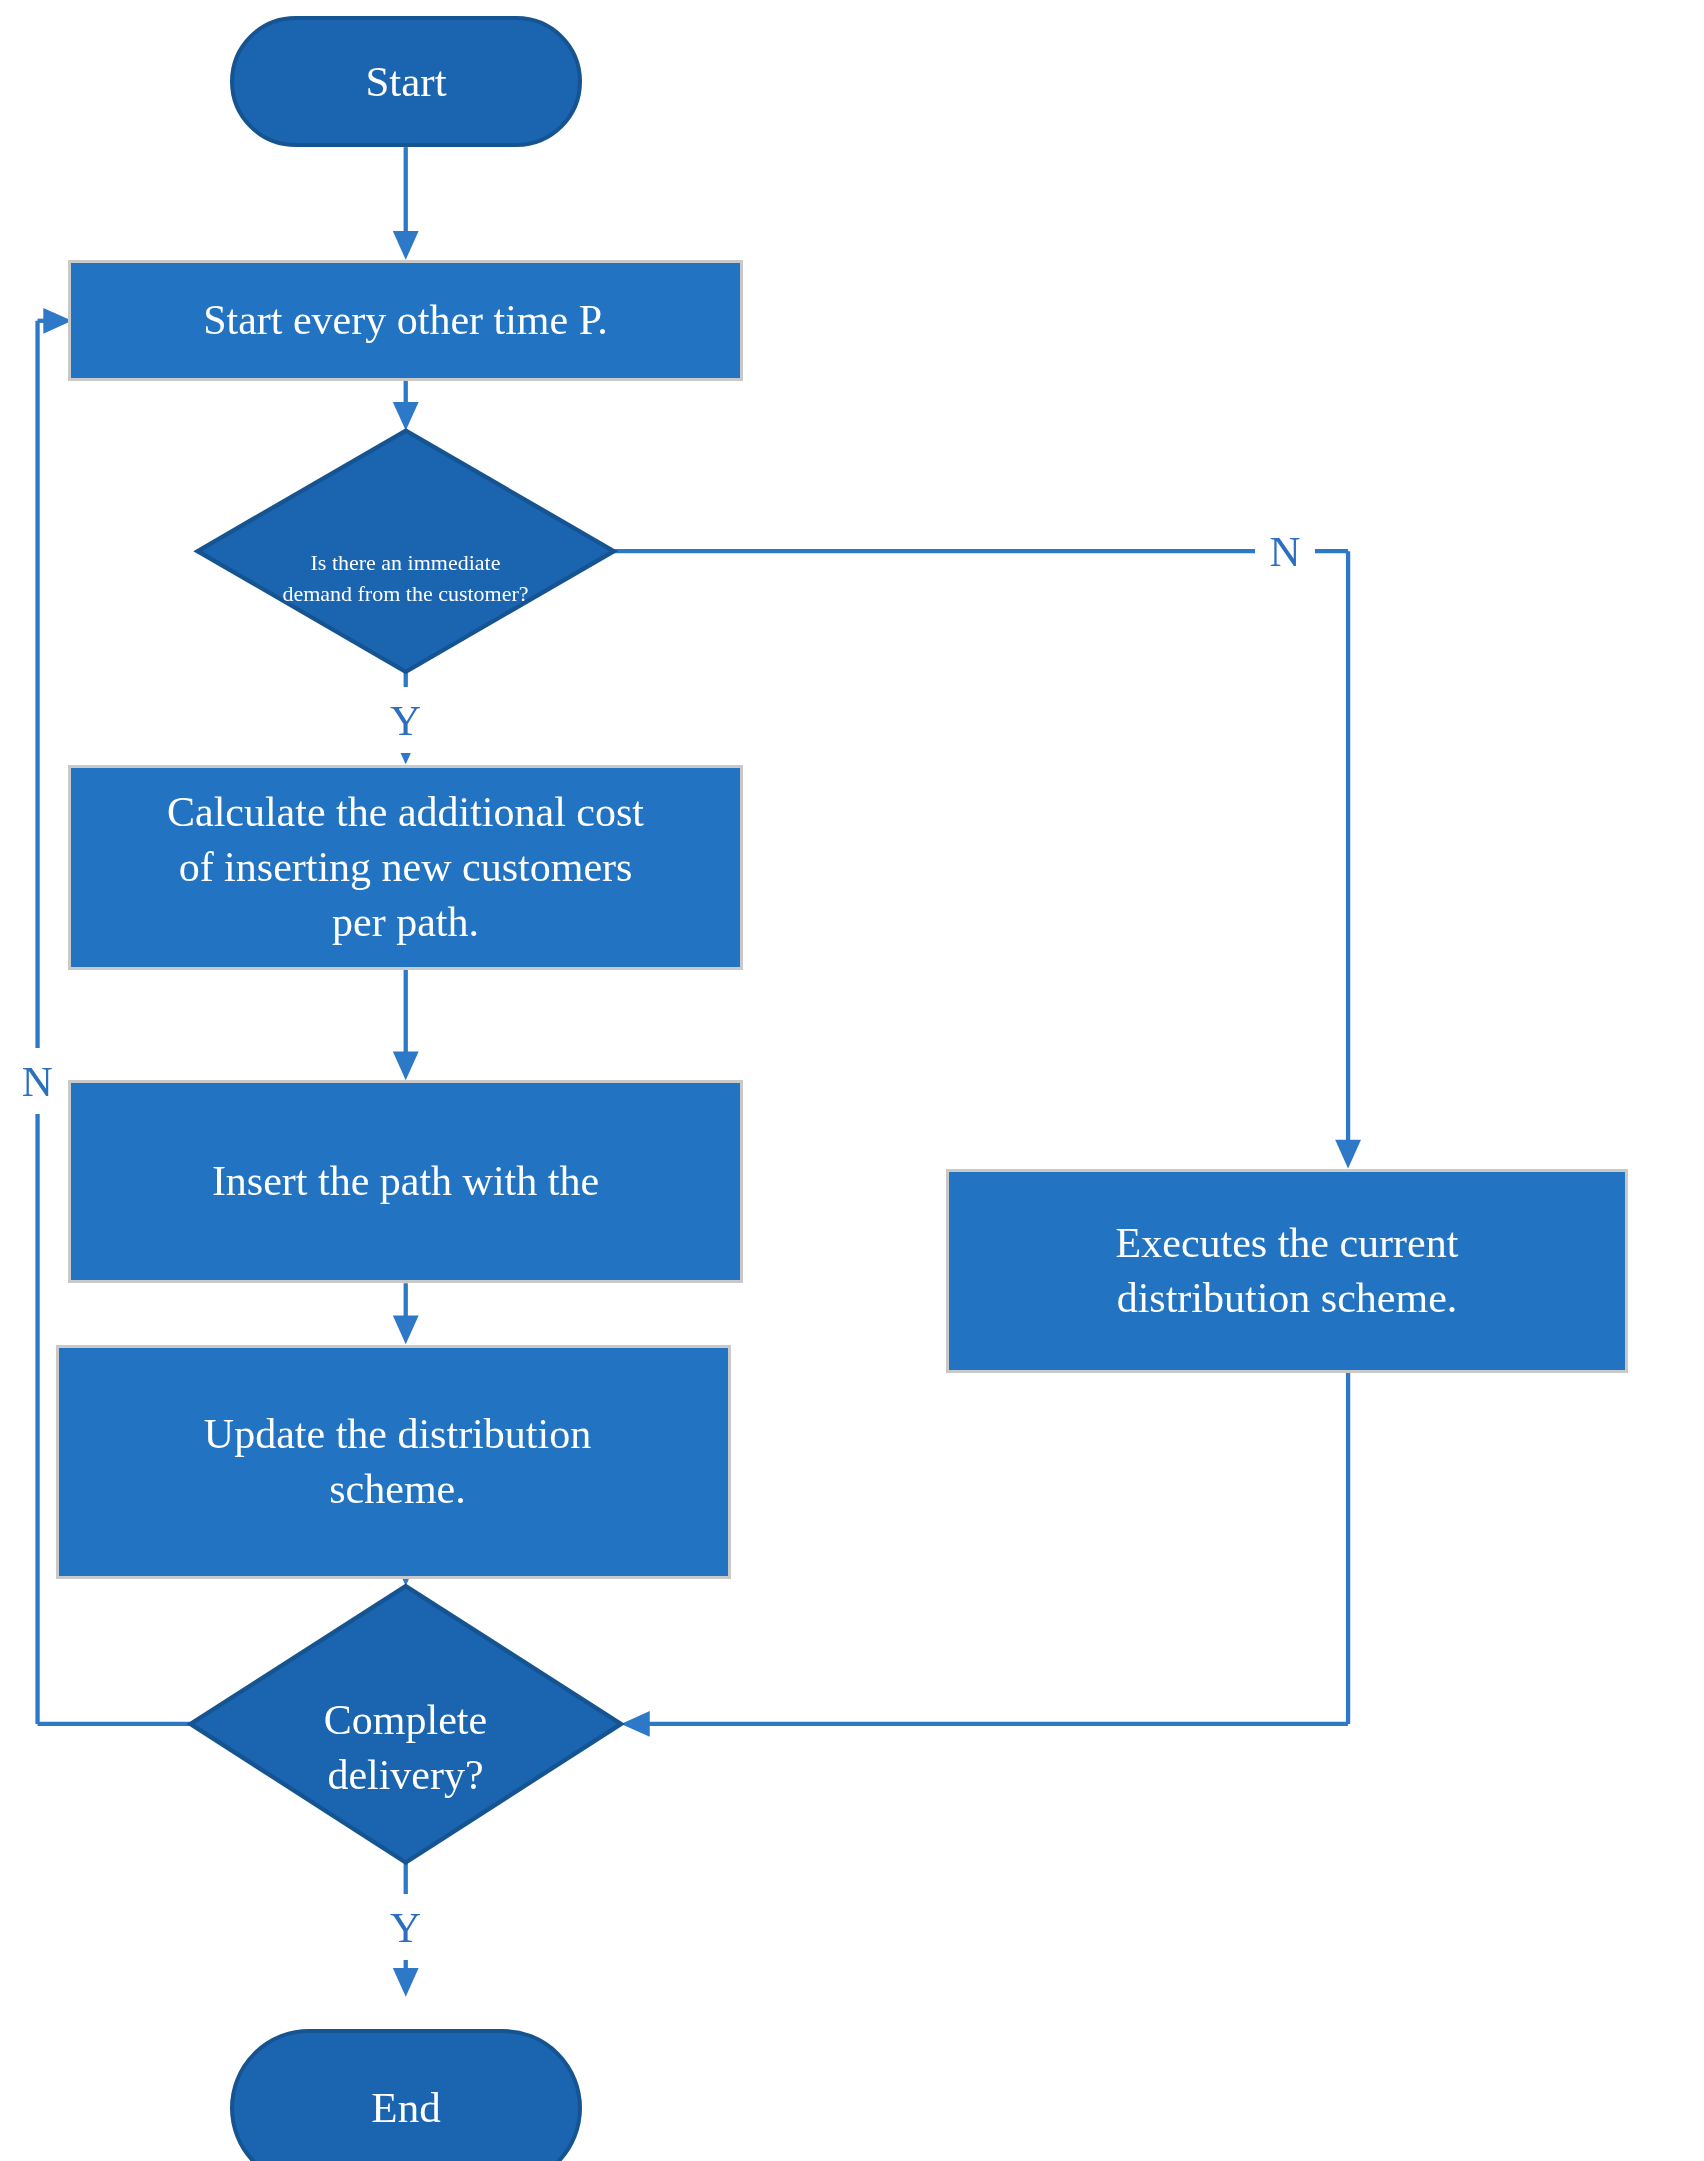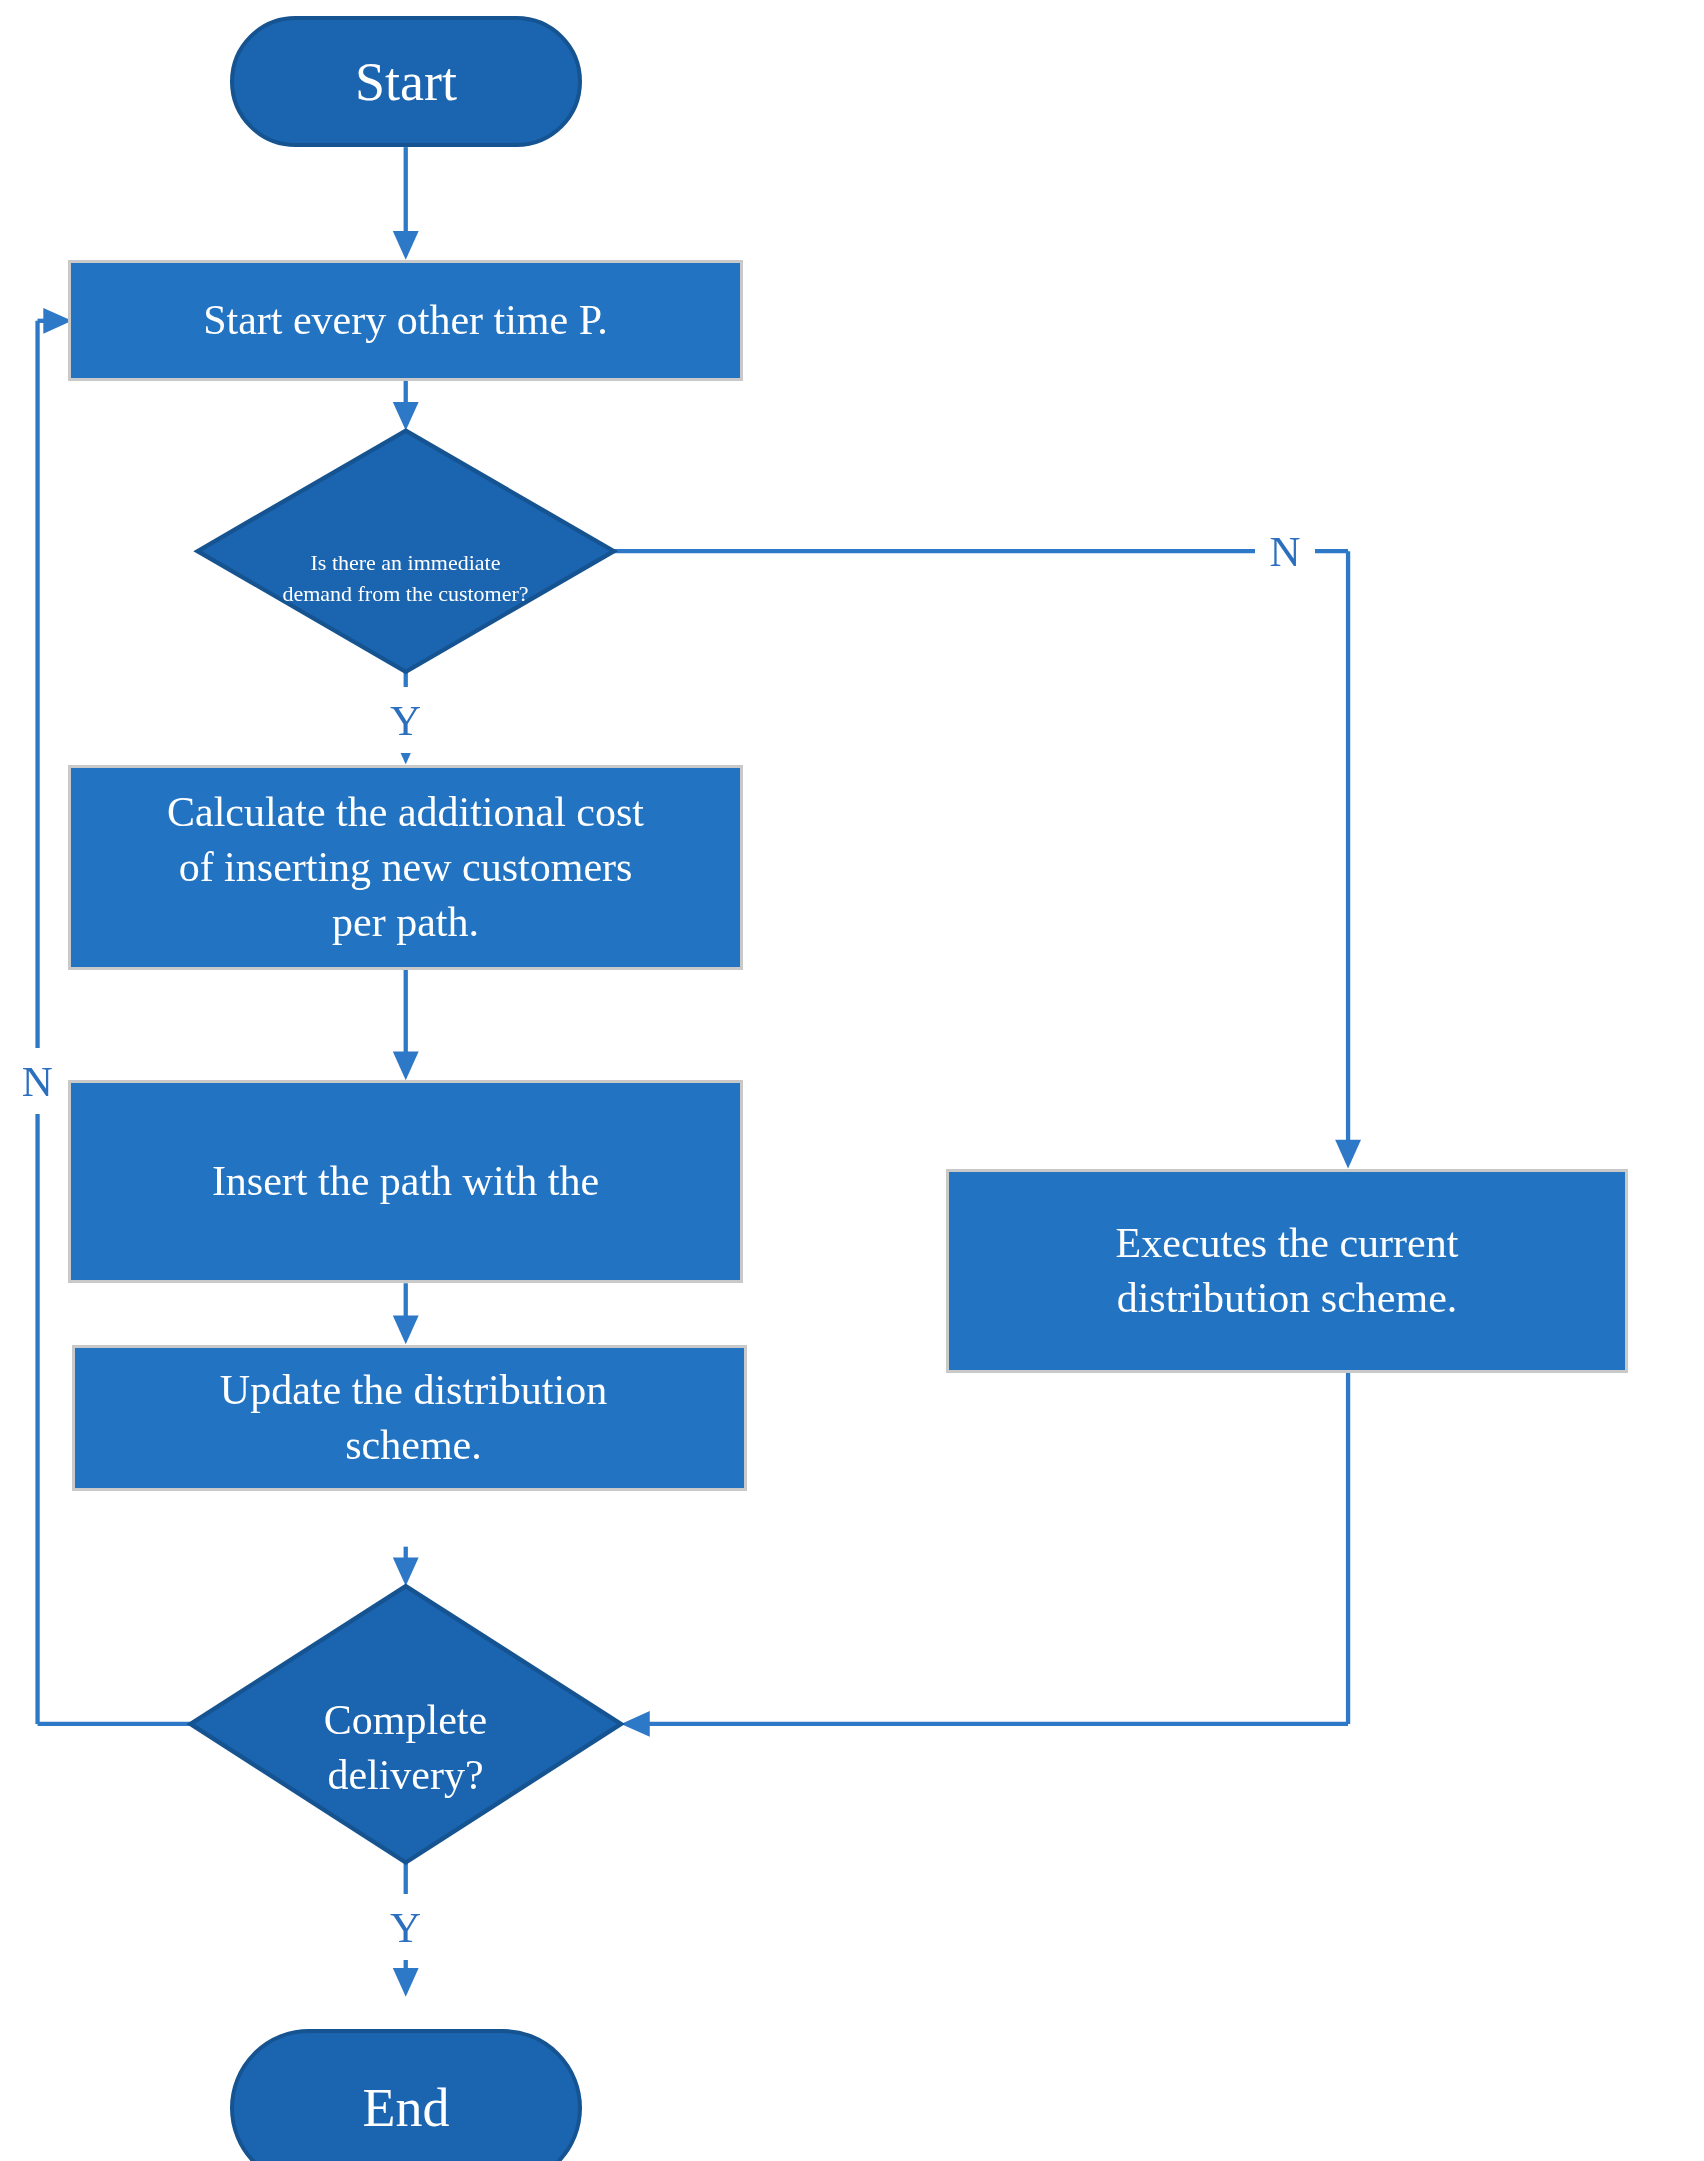--- a/index.html
+++ b/index.html
@@ -29,21 +29,21 @@
   }
   .rect-node{
     background:var(--box-fill);
     border:3.6px solid var(--box-border);
     font-size:42px;line-height:55px;
   }
   .terminal-node{
     background:var(--terminal-fill);
     border:4.3px solid var(--terminal-border);
     border-radius:86px;
-    font-size:54px;line-height:50px;align-items:center;
+    font-size:43px;line-height:50px;align-items:center;
   }
   .diamond-text{
     position:absolute;z-index:2;
     display:flex;flex-direction:column;align-items:center;justify-content:flex-end;
     color:var(--text-color);text-align:center;
     pointer-events:none;
   }
   .diamond-text.small{font-size:22px;line-height:31px;}
   .diamond-text.large{font-size:42px;line-height:55px;}
   .edge-label{
@@ -137,21 +137,21 @@
   <div class="node rect-node" style="left:68px;top:765px;width:675px;height:205px;">
     <span class="line-span">Calculate the additional cost</span>
     <span class="line-span">of inserting new customers</span>
     <span class="line-span">per path.</span>
   </div>
 
   <div class="node rect-node" style="left:68px;top:1080px;width:675px;height:203px;">
     <span class="line-span">Insert the path with the</span>
   </div>
 
-  <div class="node rect-node" style="left:72px;top:1345px;width:675px;height:146px;padding-left:8px;">
+  <div class="node rect-node" style="left:56px;top:1345px;width:675px;height:234px;padding-left:8px;">
     <span class="line-span">Update the distribution</span>
     <span class="line-span">scheme.</span>
   </div>
 
   <div class="node rect-node" style="left:946px;top:1169px;width:682px;height:204px;">
     <span class="line-span">Executes the current</span>
     <span class="line-span">distribution scheme.</span>
   </div>
 
   <div class="diamond-text large" style="left:219px;top:1645px;width:373px;height:158px;">

